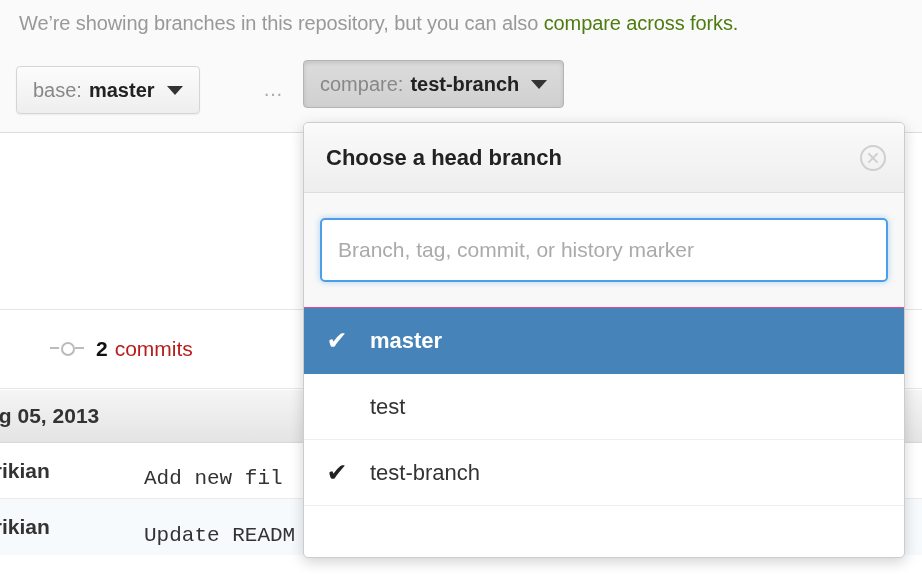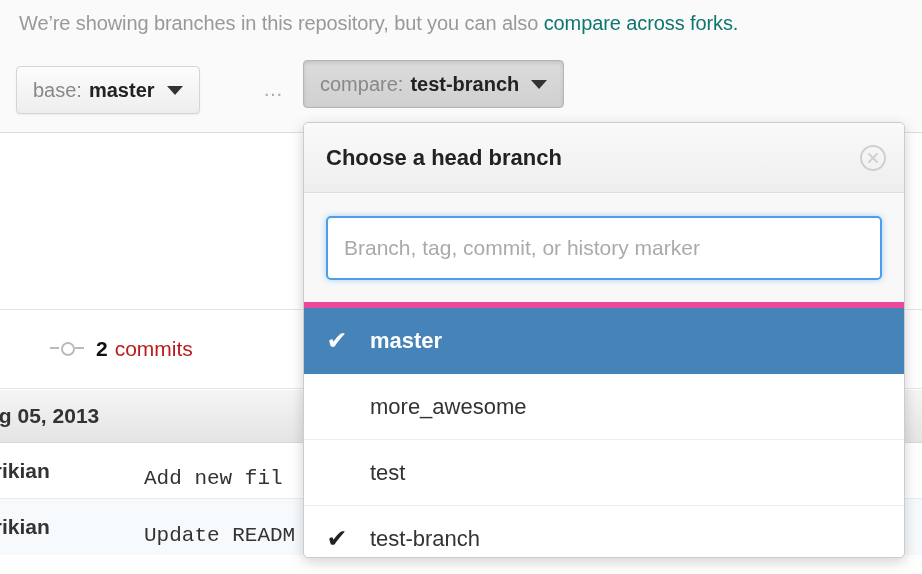--- a/index.html
+++ b/index.html
@@ -41,21 +41,21 @@
   .notice-text {
     position: absolute;
     left: 19px;
     top: 12px;
     font-size: 20px;
     color: #999999;
     white-space: nowrap;
     letter-spacing: -0.1px;
   }
   .notice-link {
-    color: #0f766e;
+    color: #4d7c0f;
     text-decoration: none;
   }
 
   
   .branch-btn {
     position: absolute;
     box-sizing: border-box;
     height: 48px;
     border: 1px solid #d5d5d5;
     border-radius: 4px;
@@ -318,24 +318,24 @@
     height: 2px;
     background: #cfcfcf;
   }
   .close-icon::before { transform: translate(-50%,-50%) rotate(45deg); }
   .close-icon::after  { transform: translate(-50%,-50%) rotate(-45deg); }
 
   .dropdown-filter-wrap {
     height: 115px;
     box-sizing: border-box;
     background: #f8f8f8;
-    border-bottom: 6px solid #ec4899;
-    display: flex;
-    align-items: center;
-    padding: 0 22px;
+    border-bottom: 1px solid #ec4899;
+    display: flex;
+    align-items: center;
+    padding: 0 16px;
   }
   .filter-input {
     width: 100%;
     height: 64px;
     box-sizing: border-box;
     border: 2px solid #4a9fe8;
     border-radius: 5px;
     background: #ffffff;
     font-size: 21px;
     font-family: "Liberation Sans", sans-serif;
@@ -448,24 +448,20 @@
     </div>
 
     <div class="dropdown-filter-wrap">
       <input class="filter-input" type="text" autofocus="" placeholder="Branch, tag, commit, or history marker" style="">
     </div>
 
     <ul class="branch-list">
       <li class="branch-item selected">
         <span class="branch-check">✔</span>
         <span class="branch-name">master</span>
-      </li>
-      <li class="branch-item">
-        <span class="branch-check"></span>
-        <span class="branch-name">more_awesome</span>
       </li>
       <li class="branch-item">
         <span class="branch-check"></span>
         <span class="branch-name">test</span>
       </li>
       <li class="branch-item">
         <span class="branch-check">✔</span>
         <span class="branch-name">test-branch</span>
       </li>
     </ul>

